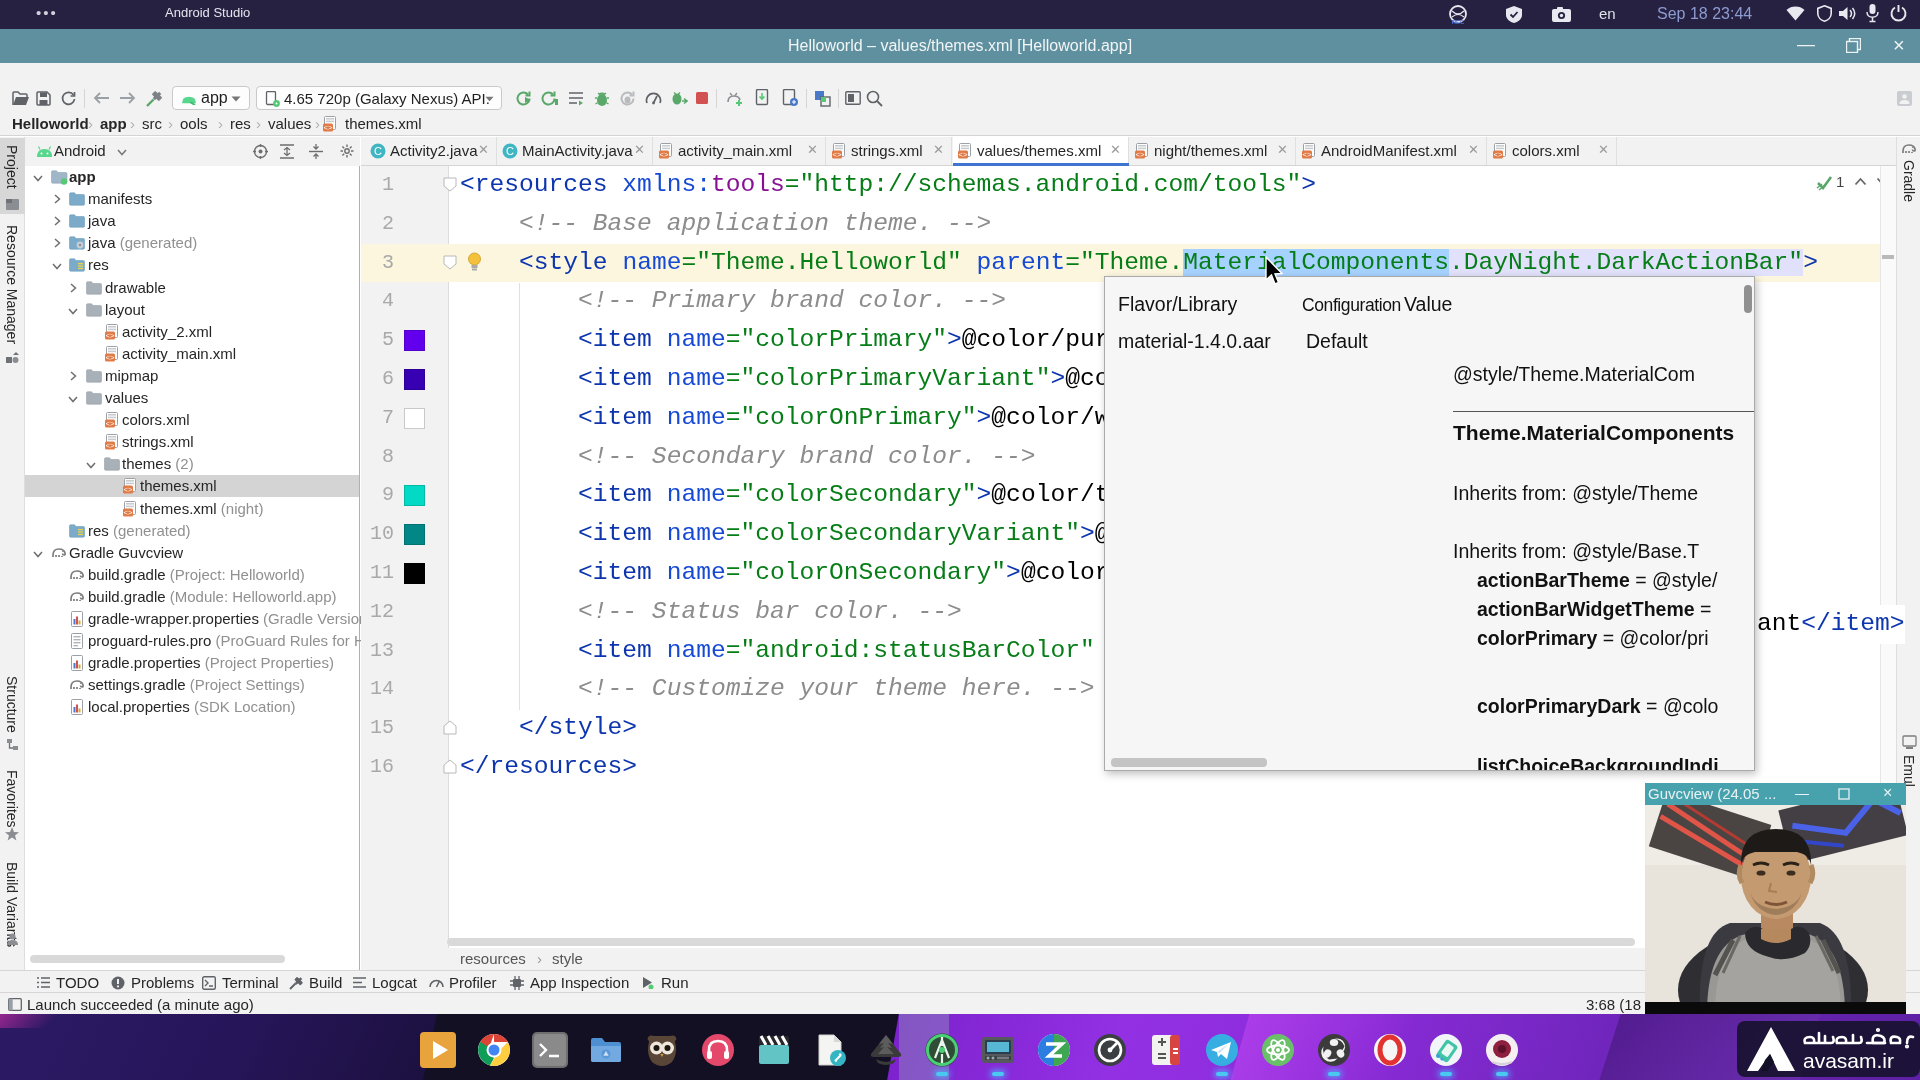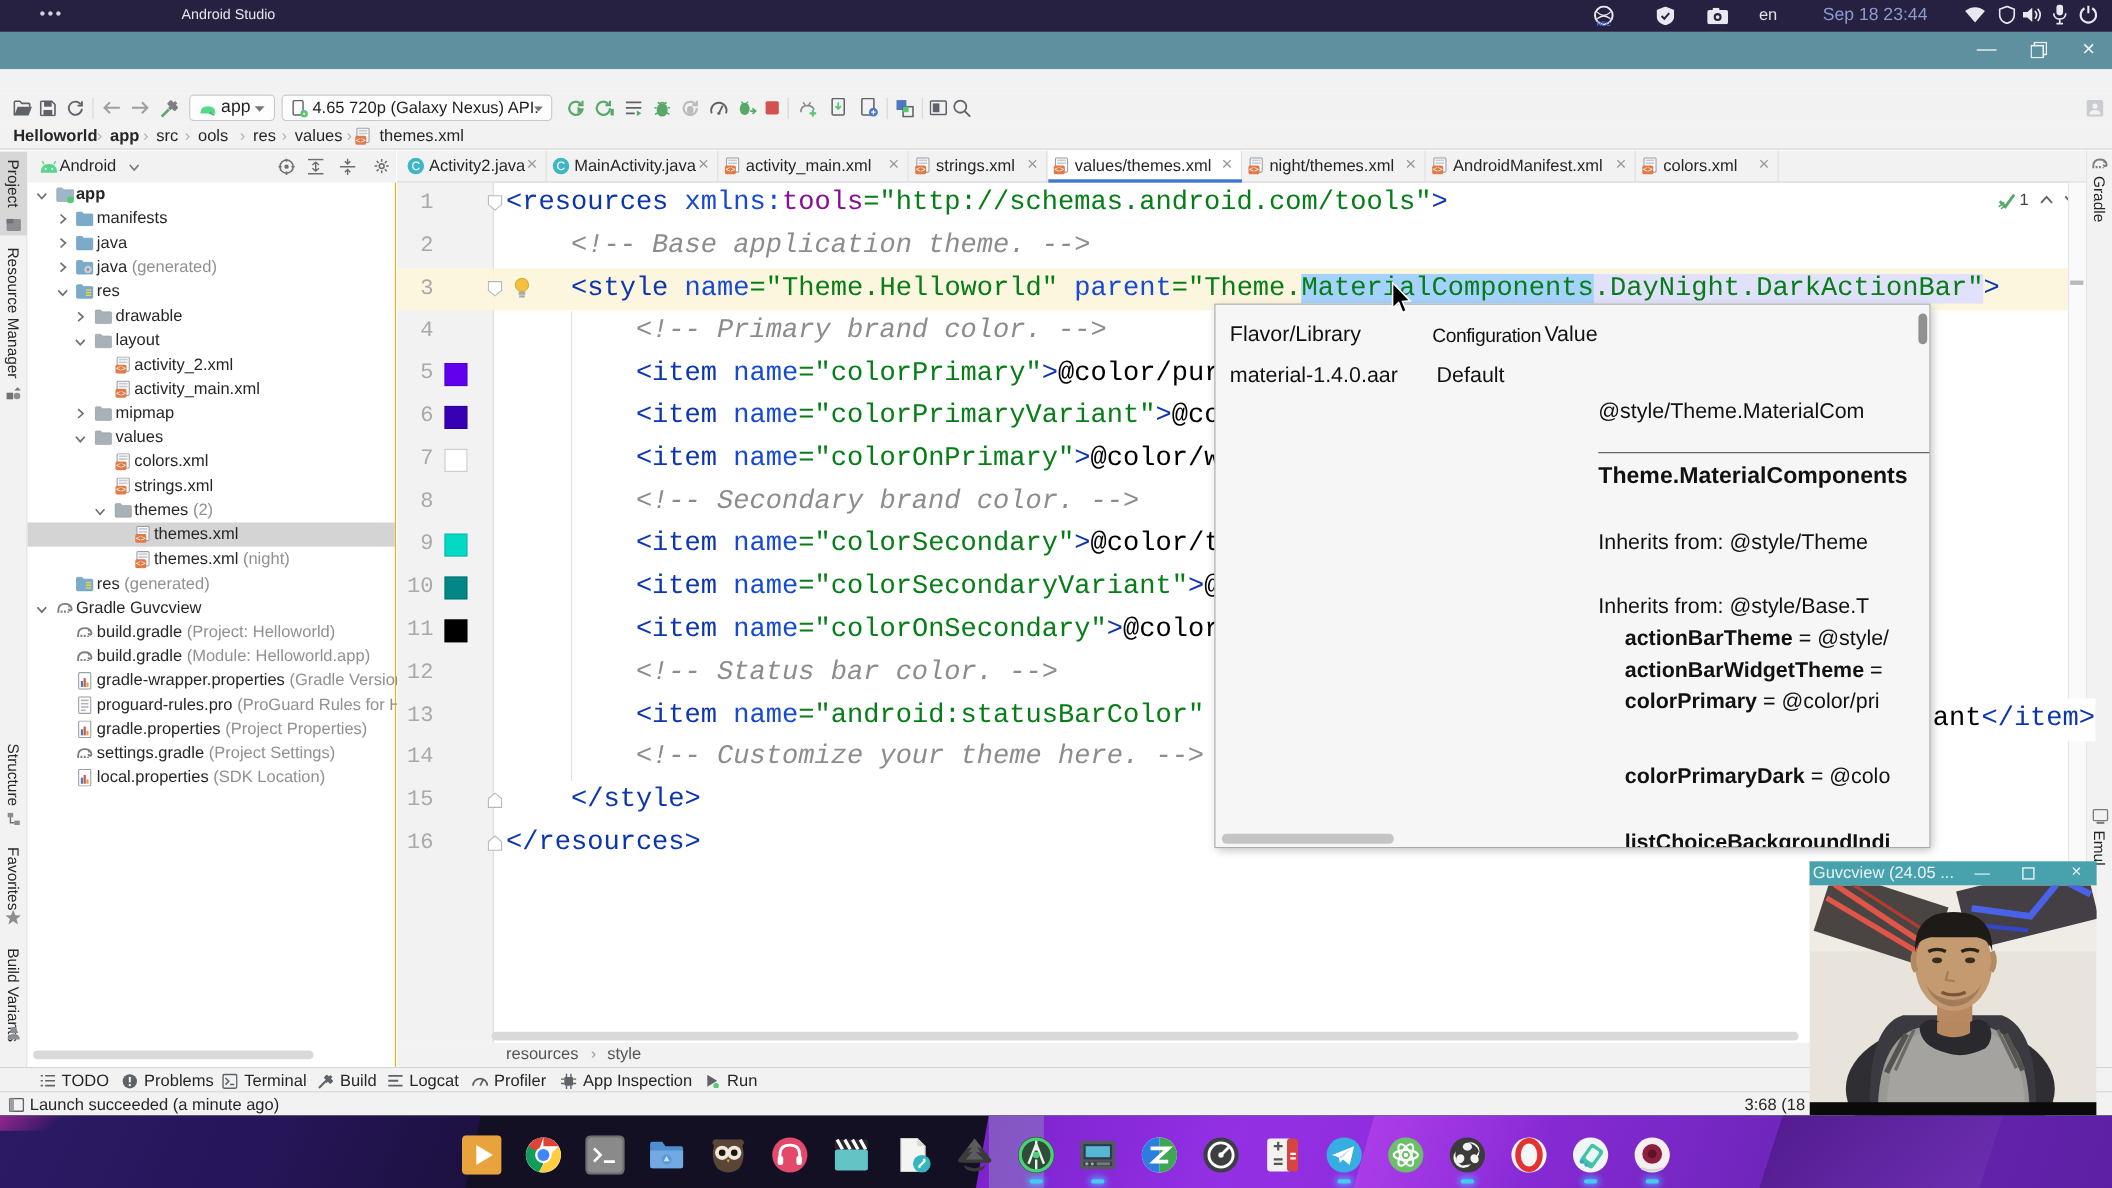--- a/index.html
+++ b/index.html
@@ -87,20 +87,21 @@
     </svg>
   <svg class="abs" style="left:1866px;top:4px" width="13" height="19" viewBox="0 0 13 19">
       <rect x="3.5" y="0" width="6" height="10" rx="3" fill="#e8e8f0"></rect>
       <path d="M1 8 C1 15 12 15 12 8 M6.5 13.5 V17 M3.5 17.5 H9.5" stroke="#e8e8f0" stroke-width="1.5" fill="none"></path>
     </svg>
   <svg class="abs" style="left:1890px;top:5px" width="17" height="17" viewBox="0 0 17 17">
       <path d="M5 2.5 A 7 7 0 1 0 12 2.5 M8.5 0 V7" stroke="#e8e8f0" stroke-width="1.9" fill="none"></path>
     </svg>
 </div>
 <div id="titlebar">
+  <div class="t">Helloworld – values/themes.xml [Helloworld.app]</div>
   <div class="btn" style="left:1797px;top:5px">—</div>
   <svg class="abs" style="left:1846px;top:9px" width="15" height="15" viewBox="0 0 15 15">
       <rect x="3.5" y="0.5" width="11" height="11" fill="none" stroke="#eef3f4" stroke-width="1.4"></rect>
       <rect x="0.5" y="3.5" width="11" height="11" fill="#5e909f" stroke="#eef3f4" stroke-width="1.4"></rect>
     </svg>
   <div class="btn" style="left:1893px;top:5px;font-size:20px">×</div>
 </div>
 <div id="menubar">
   <span style="left:10px"><u>F</u>ile</span>
   <span style="left:48px"><u>E</u>dit</span>
@@ -725,21 +726,21 @@
         <path d="M1.5 7.5 L6.5 2 L11.5 7.5" stroke="#666" stroke-width="1.8" fill="none"></path>
       </svg>
 <svg class="abs" style="left:60px;top:4px" width="13" height="9" viewBox="0 0 13 9">
         <path d="M1.5 1.5 L6.5 7 L11.5 1.5" stroke="#666" stroke-width="1.8" fill="none"></path>
       </svg>
 </div>
     <div class="abs" style="left:1519px;top:29px;width:16px;height:775px;background:#fafafa;border-left:1px solid #e6e6e6"></div>
 <div class="abs" style="left:1521px;top:118px;width:12px;height:4px;background:#b9b9b9"></div>
 <div class="abs" style="left:1447px;top:800px;width:72px;height:14px;background:#fff"></div>
 <div class="abs" style="left:86px;top:801px;width:1188px;height:8px;background:#d9d9d9;border-radius:4px"></div>
-    <div class="abs" style="left:1396px;top:498px;height:38.8px;font-family:'Liberation Mono',monospace;font-size:24.6px;line-height:38.8px;white-space:pre;background:#fff">ant<span class="tg">&lt;/item&gt;</span></div>
+    <div class="abs" style="left:1396px;top:468px;height:38.8px;font-family:'Liberation Mono',monospace;font-size:24.6px;line-height:38.8px;white-space:pre;background:#fff">ant<span class="tg">&lt;/item&gt;</span></div>
 </div>
 <div id="popup">
 <span class="abs" style="left:13px;top:16px">Flavor/Library</span>
 <span class="abs" style="left:197px;top:18px;font-size:17.5px;letter-spacing:-0.4px">Configuration</span>
 <span class="abs" style="left:299px;top:16px">Value</span>
 <span class="abs" style="left:13px;top:53px">material-1.4.0.aar</span>
 <span class="abs" style="left:201px;top:53px">Default</span>
 <span class="abs" style="left:348px;top:86px;white-space:nowrap">@style/Theme.MaterialCom</span>
 <div class="abs" style="left:348px;top:134px;width:303px;height:1px;background:#555"></div>
 <span class="abs" style="left:348px;top:144px;font-weight:bold;font-size:21px;white-space:nowrap">Theme.MaterialComponents</span>
@@ -978,18 +979,37 @@
         <circle cx="18" cy="17" r="9" fill="#8e1f3f"></circle>
         <circle cx="18" cy="17" r="4" fill="#5c1228"></circle>
         <path d="M8 30 Q18 34 28 30" stroke="#d8d2d6" stroke-width="2" fill="none"></path>
       </svg></div>
     <div class="abs" style="left:936px;top:58px;width:12px;height:4px;border-radius:2px;background:#49c8f0;box-shadow:0 0 6px 2px rgba(73,180,255,0.8)"></div>
     <div class="abs" style="left:992px;top:58px;width:12px;height:4px;border-radius:2px;background:#49c8f0;box-shadow:0 0 6px 2px rgba(73,180,255,0.8)"></div>
     <div class="abs" style="left:1216px;top:58px;width:12px;height:4px;border-radius:2px;background:#49c8f0;box-shadow:0 0 6px 2px rgba(73,180,255,0.8)"></div>
     <div class="abs" style="left:1328px;top:58px;width:12px;height:4px;border-radius:2px;background:#49c8f0;box-shadow:0 0 6px 2px rgba(73,180,255,0.8)"></div>
     <div class="abs" style="left:1440px;top:58px;width:12px;height:4px;border-radius:2px;background:#49c8f0;box-shadow:0 0 6px 2px rgba(73,180,255,0.8)"></div>
     <div class="abs" style="left:1496px;top:58px;width:12px;height:4px;border-radius:2px;background:#49c8f0;box-shadow:0 0 6px 2px rgba(73,180,255,0.8)"></div>
+    <div class="abs" style="left:1737px;top:7px;width:183px;height:56px;border-radius:8px;background:rgba(18,16,38,0.85)">
+<svg class="abs" style="left:8px;top:5px" width="52" height="46" viewBox="0 0 52 46">
+        <path d="M26 1 L50 45 L33 45 L25 28 L13 45 L2 45 Z" fill="#fff"></path>
+        <path d="M20 34 L25 28 L29 36 L22 45 L16 45 Z" fill="rgba(18,16,38,1)"></path>
+      </svg>
+<svg class="abs" style="left:66px;top:6px" width="112" height="22" viewBox="0 0 112 22">
+<g stroke="#fff" stroke-width="2.6" fill="none" stroke-linecap="round">
+<path d="M104 16 Q104 8 110 10"></path>
+          <circle cx="104" cy="19.5" r="0.8" fill="#fff"></circle>
+<path d="M88 16 Q86 8 94 10 Q98 11 97 16 Z"></path>
+<path d="M70 16 Q68 6 78 9 Q83 11 81 16 L70 16"></path>
+          <path d="M64 16 L82 16"></path>
+          <circle cx="75" cy="3" r="0.8" fill="#fff"></circle>
+<path d="M34 16 Q32 10 39 10 Q44 10 43 16 Z M43 16 H56 M50 16 V8 M56 16 Q60 16 58 10"></path>
+<path d="M2 16 Q0 10 7 10 Q12 10 11 16 Z M11 16 H28 M16 16 V6 M22 16 V9 M28 16 Q32 16 30 10"></path>
+</g>
+      </svg>
+<span class="abs" style="left:66px;top:28px;color:#fff;font-size:21px;font-family:'Liberation Sans'">avasam.ir</span>
+</div>
   </div>
 <div id="cursorlayer">
     <svg class="abs" style="left:1262px;top:256px;z-index:60" width="22" height="30" viewBox="0 0 22 30">
       <path d="M4 1 L4 24 L9.5 19 L13 28 L16.5 26.5 L13 18 L20 17.5 Z" fill="#000" stroke="#fff" stroke-width="1.4"></path>
     </svg>
   </div>
 
 </body></html>

